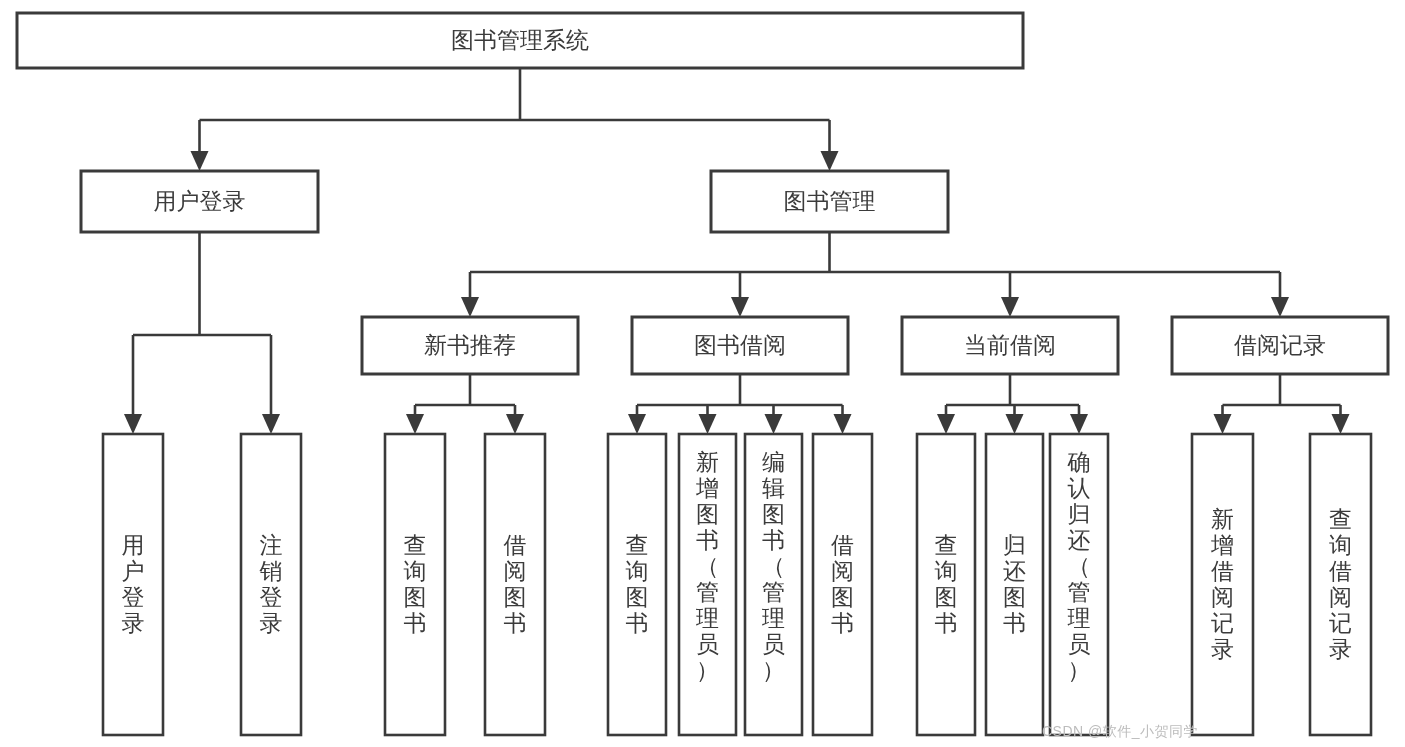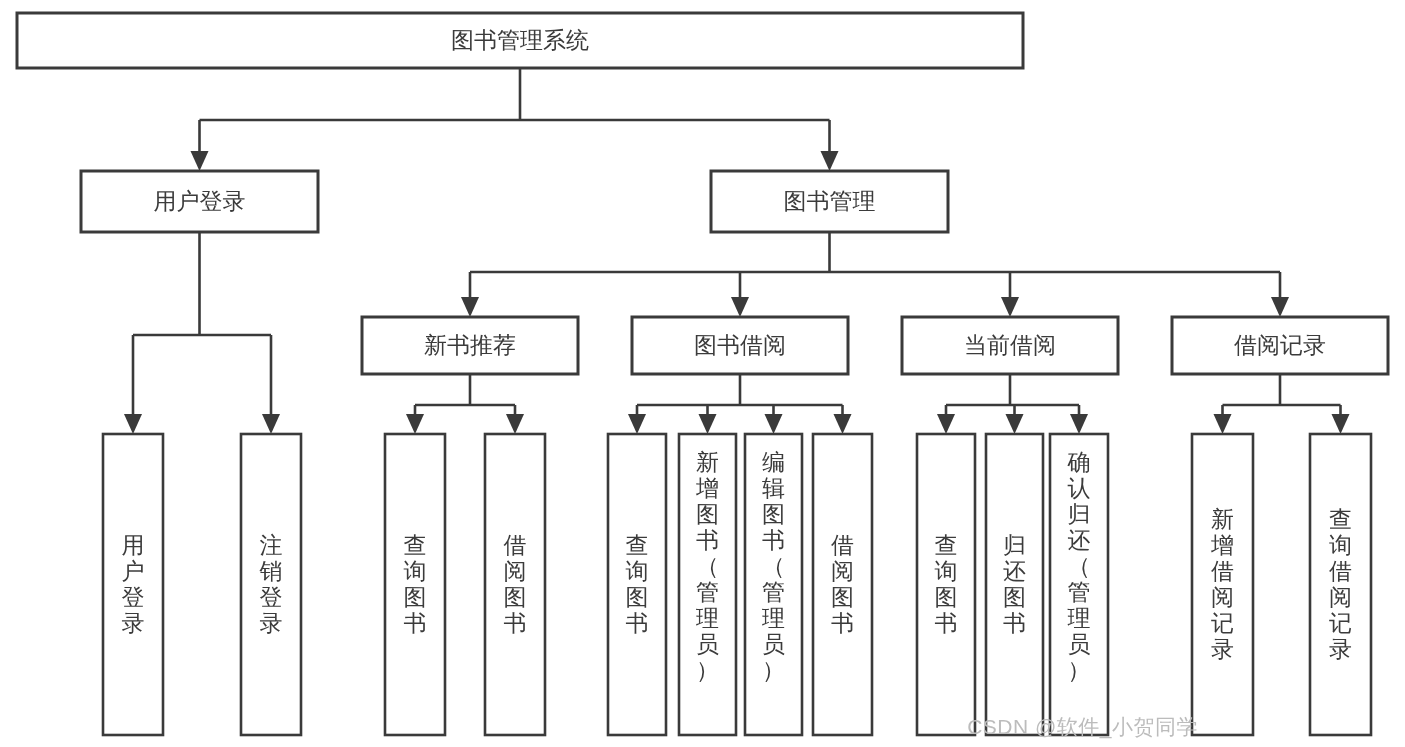--- a/index.html
+++ b/index.html
@@ -55,21 +55,21 @@
     fill: #3b3b3b;
     font-family: "Liberation Sans", "DejaVu Sans", sans-serif;
     font-size: 23px;
     text-anchor: middle;
   }
   .watermark {
     position: absolute;
     right: 10px;
     bottom: 6px;
     color: #bcbcbc;
-    font-size: 21px;
+    font-size: 14px;
     font-family: "Liberation Sans", "DejaVu Sans", sans-serif;
     white-space: nowrap;
     letter-spacing: 0.5px;
     pointer-events: none;
   }
 </style>
 </head>
 <body>
 
 <div id="diagram-root">

